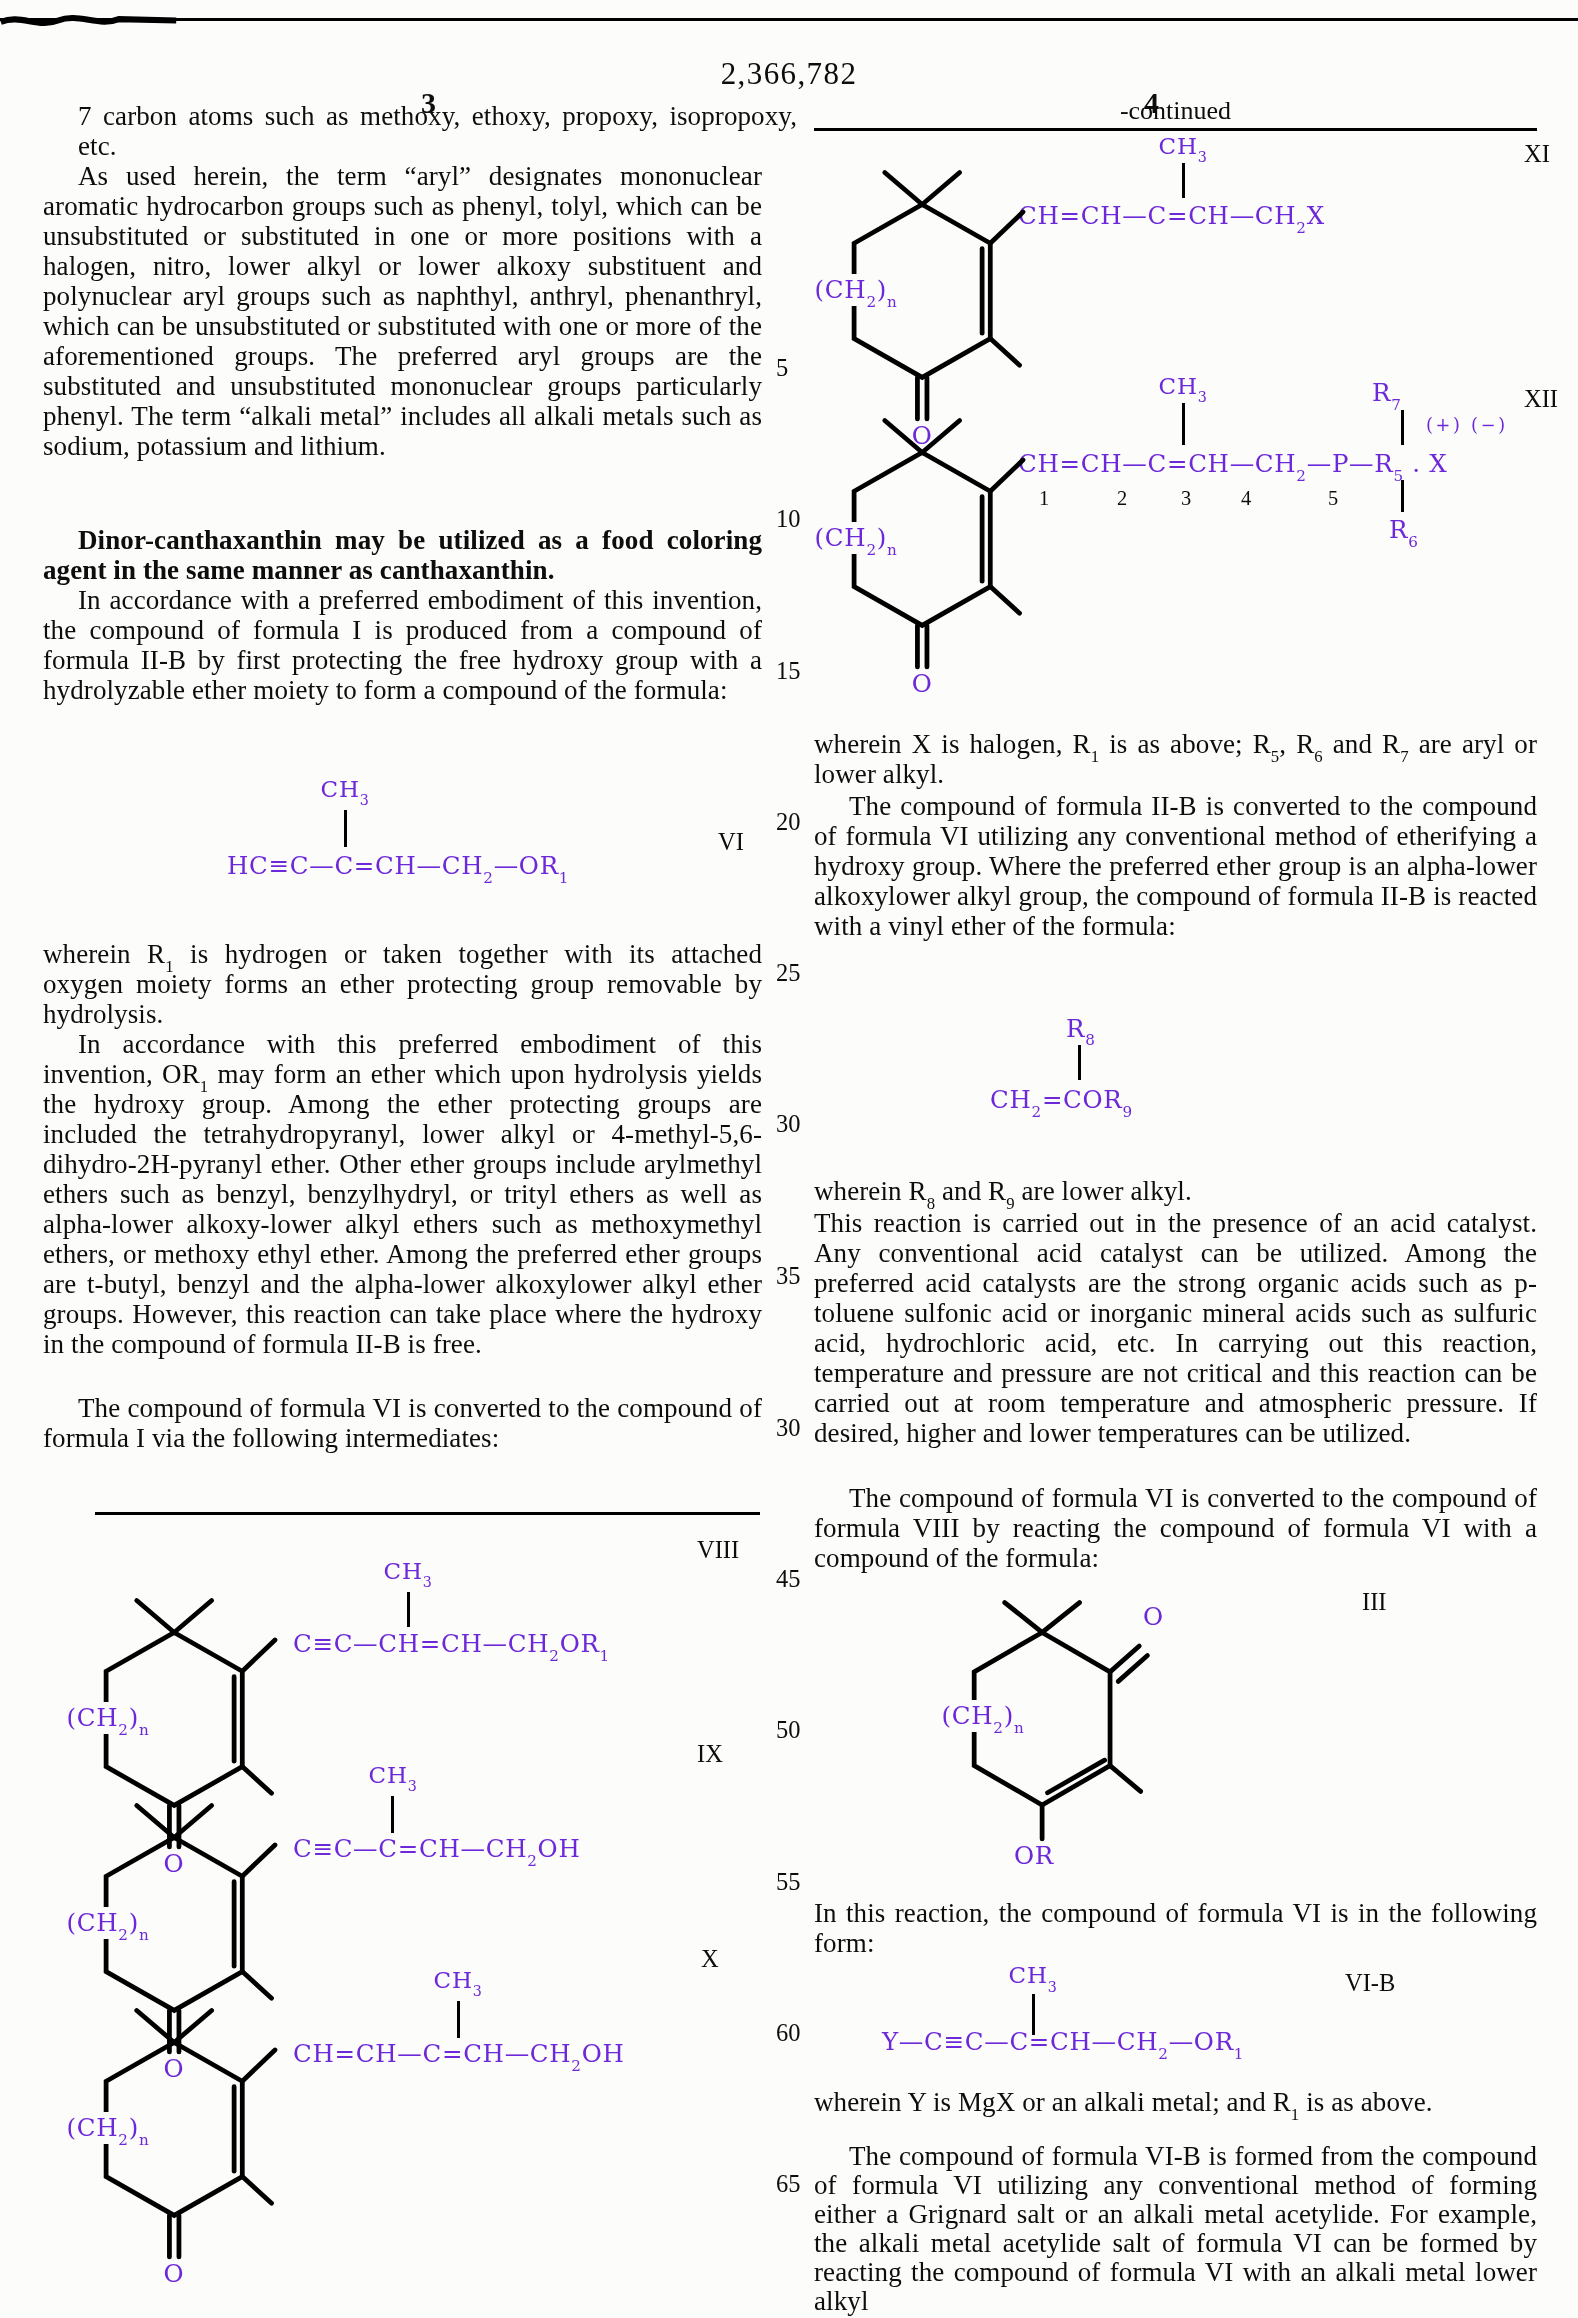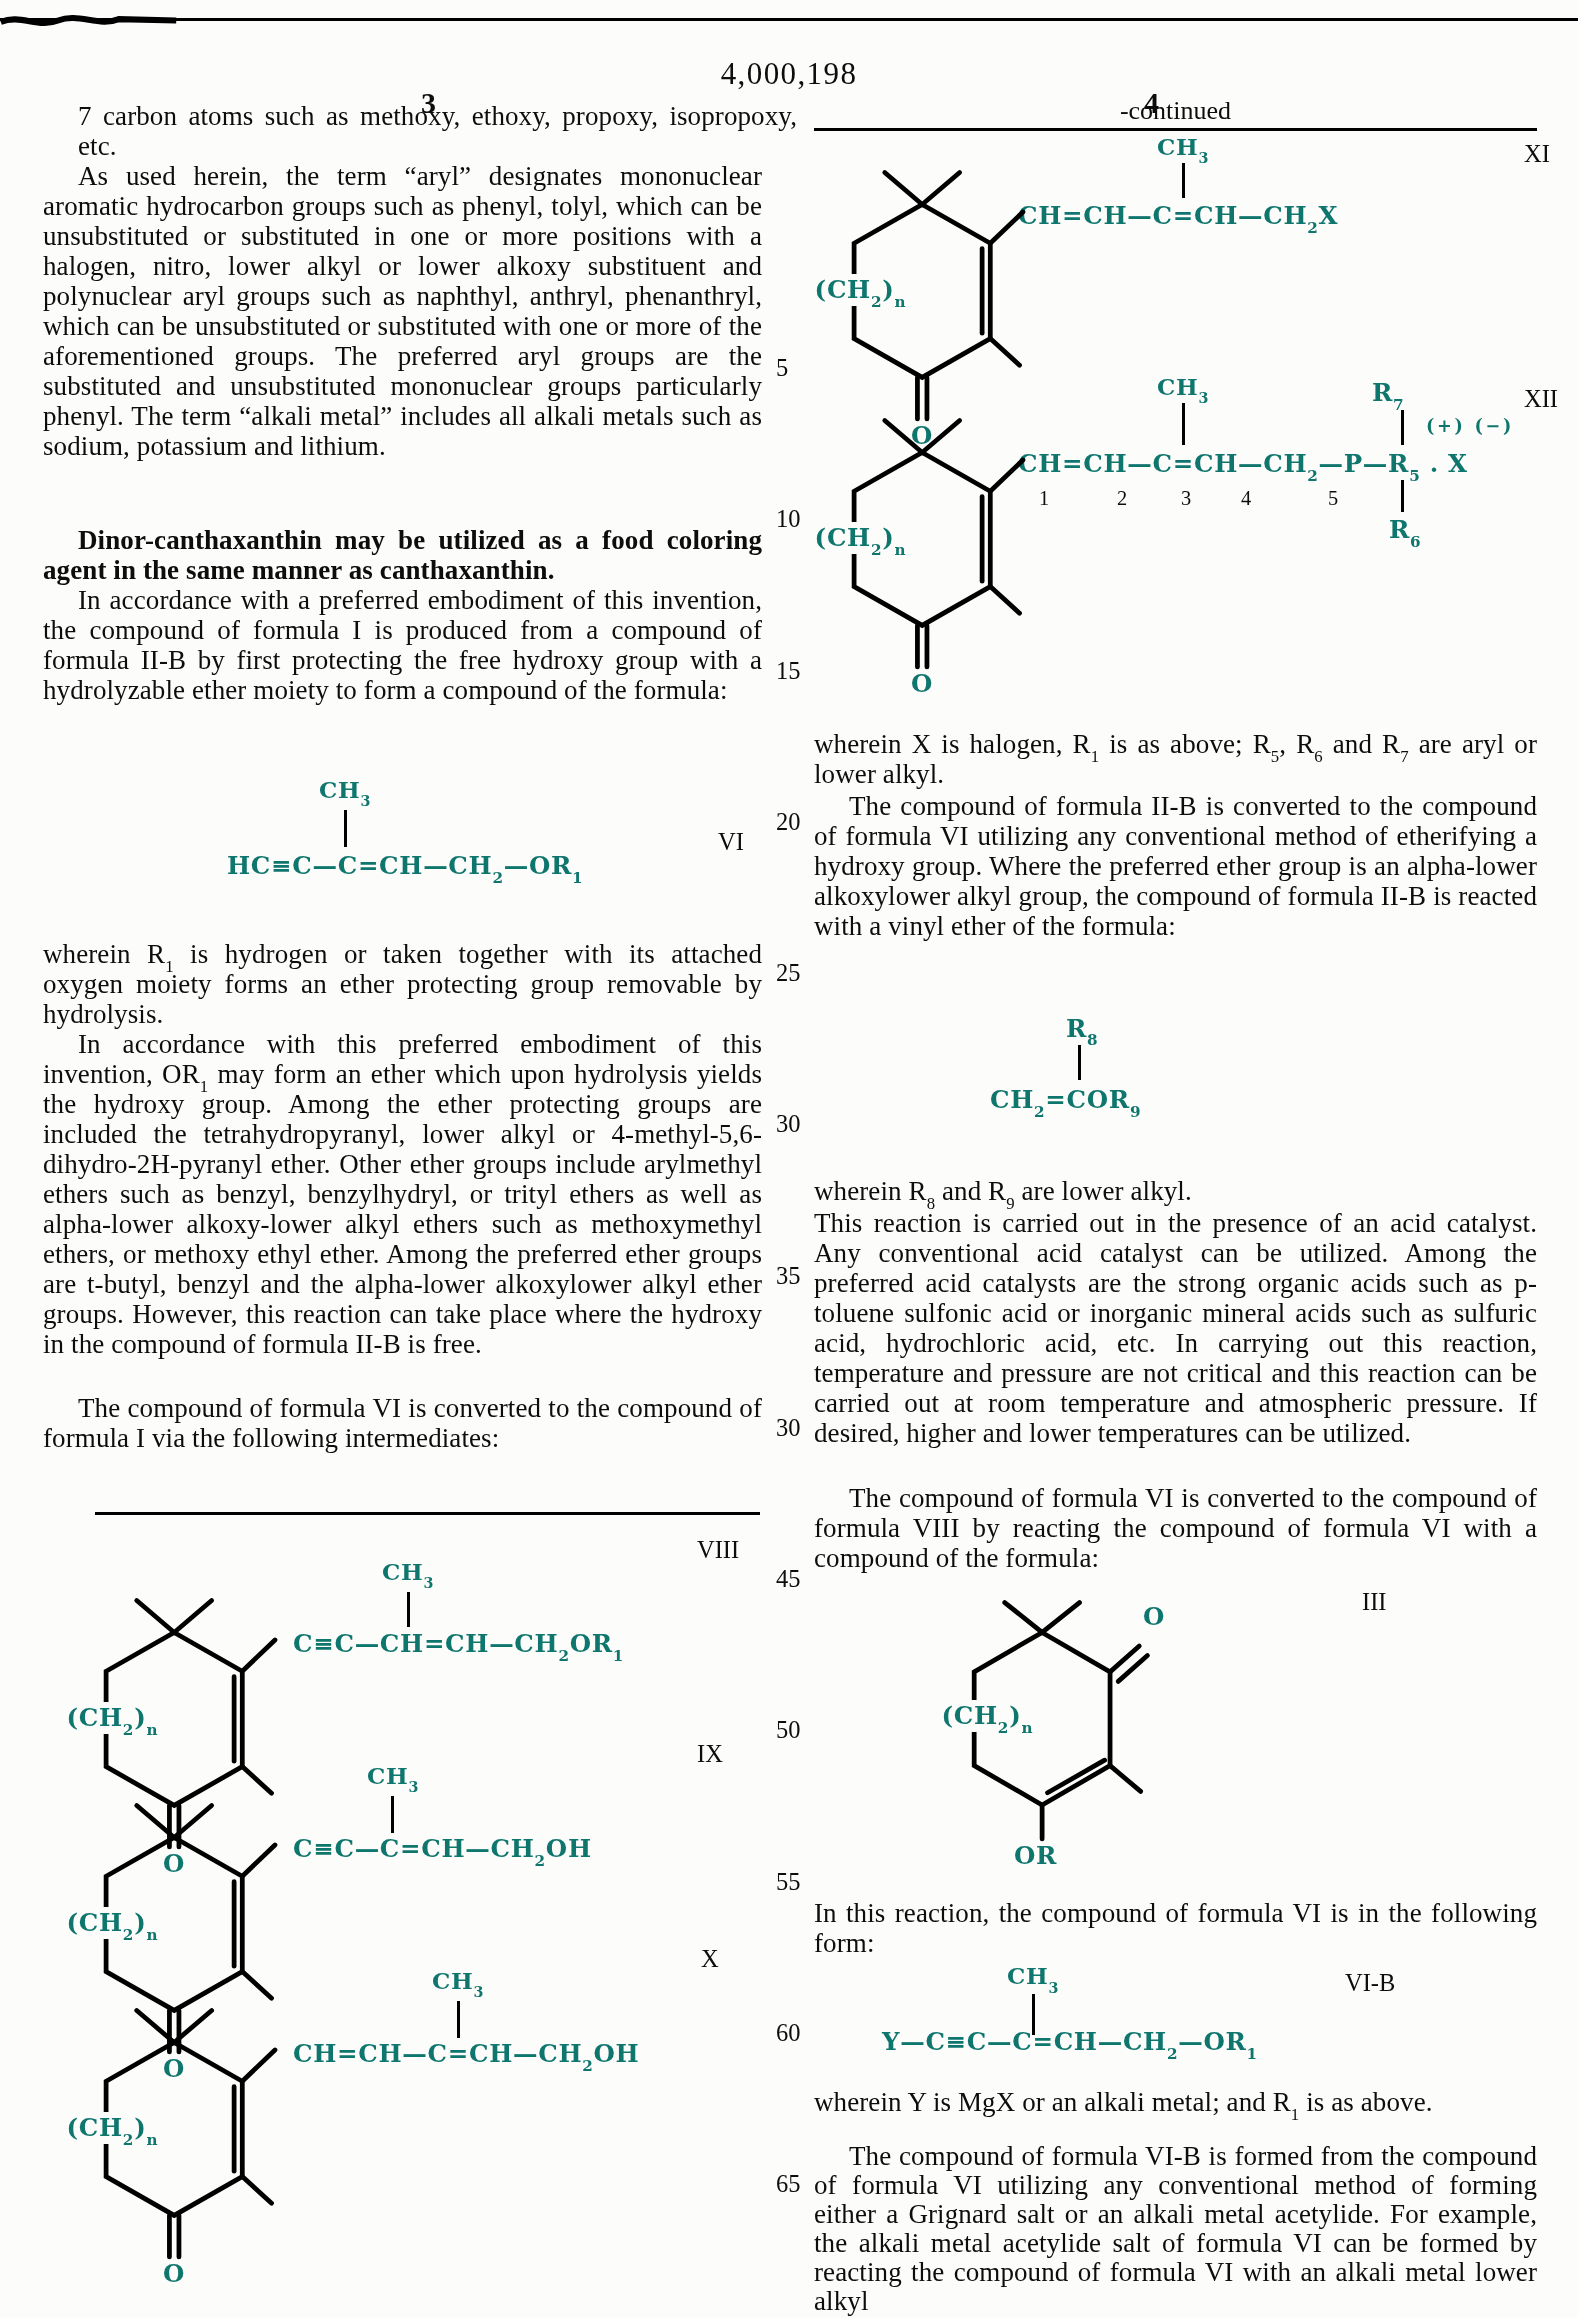--- a/index.html
+++ b/index.html
@@ -10,22 +10,22 @@
   .abs{position:absolute;}
   .txt{
     font-family:"Liberation Serif",serif;font-size:27px;line-height:30px;
     text-align:justify;color:#0d0d0d;letter-spacing:0.1px;
   }
   .indent{text-indent:35px;}
   .txt sub, .chem sub, .lbl sub{
     font-size:0.62em;line-height:0;position:relative;top:0.18em;
   }
   .chem{
-    font-family:"DejaVu Serif","Liberation Serif",serif;font-weight:bold;
-    font-size:24.5px;white-space:nowrap;color:#0f766e;letter-spacing:0.7px;
+    font-family:"DejaVu Serif","Liberation Serif",serif;font-weight:normal;
+    font-size:24.5px;white-space:nowrap;color:#6d28d9;letter-spacing:0.7px;
   }
   .methyl{font-size:23px;width:68px;text-align:center;}
   .lbl{
     font-family:"Liberation Serif",serif;font-size:24.5px;white-space:nowrap;color:#0d0d0d;
   }
   .vb{position:absolute;width:2.7px;background:#000;}
   .rule{position:absolute;height:3.4px;background:#000;}
   .gutter-num{
     position:absolute;left:776px;font-family:"Liberation Serif",serif;
     font-size:24.5px;color:#0d0d0d;
@@ -45,21 +45,21 @@
 </head>
 <body>
 
 <div id="page">
 
   <div class="scanline"></div>
   <svg class="abs" style="left:0;top:6.8px" width="177" height="27" viewBox="0 0 260 40">
     <path d="M0,22 C30,10 55,32 85,20 C115,8 145,30 175,18 L260,20" stroke="#000" stroke-width="9" fill="none"></path>
   </svg>
 
-  <div class="abs hdr-num" style="left:0;top:56px;width:1578px;text-align:center;">4,000,198</div>
+  <div class="abs hdr-num" style="left:0;top:56px;width:1578px;text-align:center;">2,366,782</div>
   <div class="abs col-num" style="left:408px;top:86px;width:41px;text-align:center;">3</div>
   <div class="abs col-num" style="left:1131px;top:86px;width:41px;text-align:center;">4</div>
 
   <div class="gutter-num" style="top:354px">5</div>
   <div class="gutter-num" style="top:505px">10</div>
   <div class="gutter-num" style="top:657px">15</div>
   <div class="gutter-num" style="top:808px">20</div>
   <div class="gutter-num" style="top:959px">25</div>
   <div class="gutter-num" style="top:1110px">30</div>
   <div class="gutter-num" style="top:1262px">35</div>

